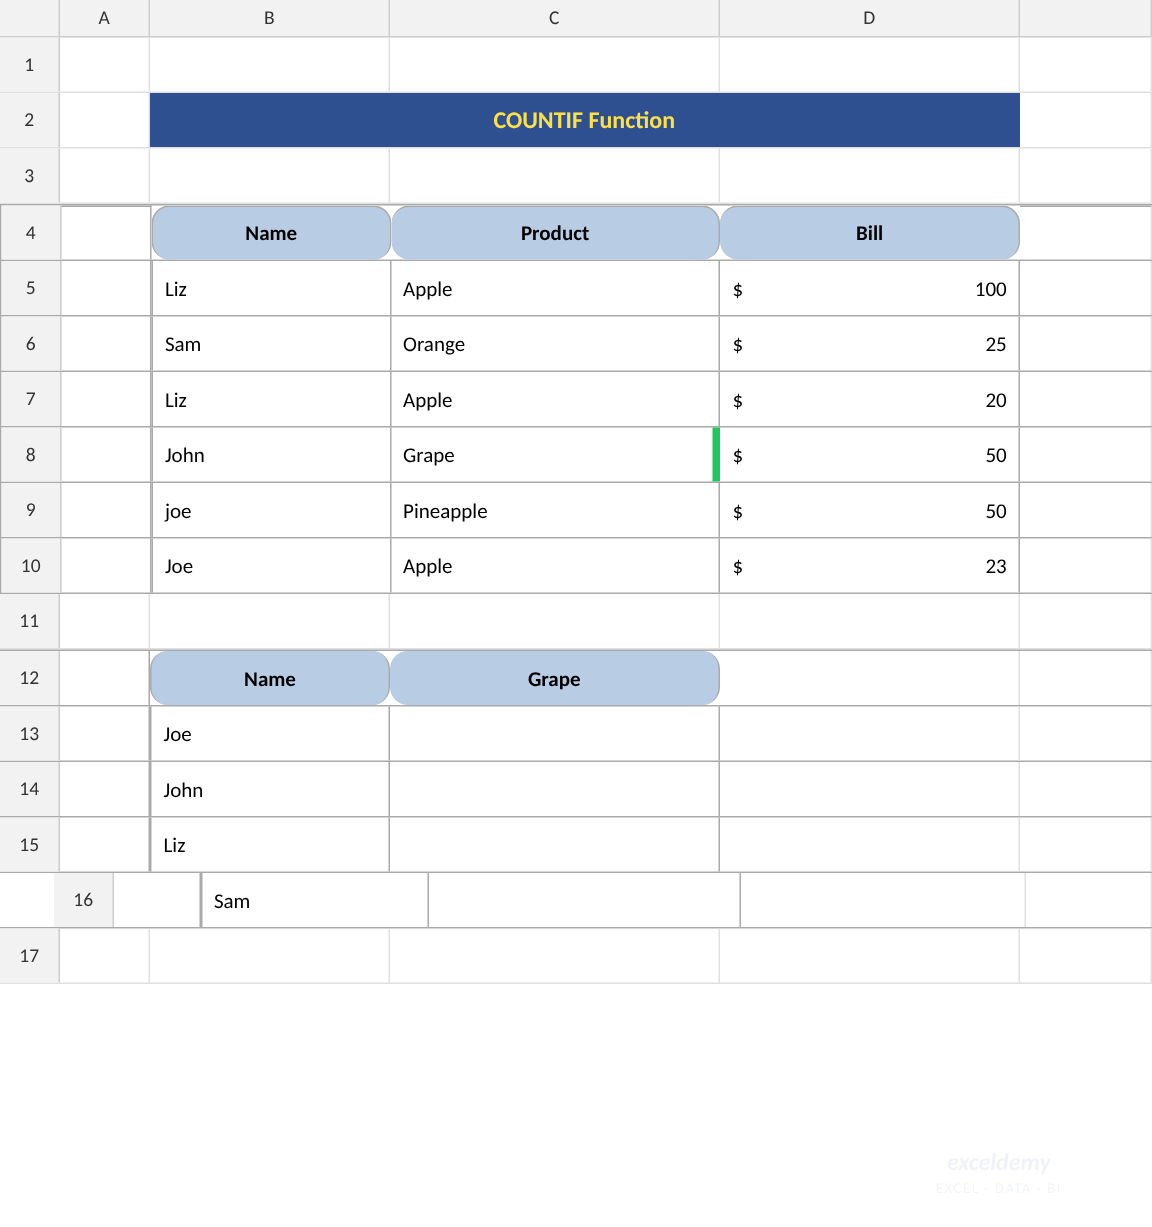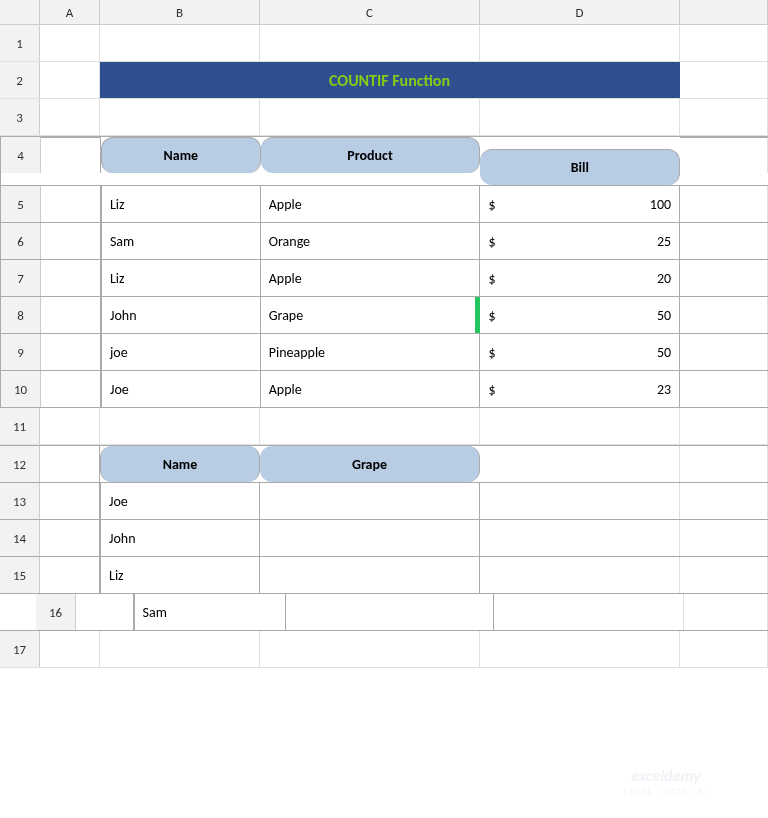--- a/index.html
+++ b/index.html
@@ -79,21 +79,21 @@
 
     .cell.col-a { width: 60px; }
     .cell.col-b { width: 160px; }
     .cell.col-c { width: 220px; }
     .cell.col-d { width: 200px; }
     .cell.col-e { width: 88px; }
 
     
     .title-cell {
       background: #2e5090;
-      color: #84cc16;
+      color: #fde047;
       font-weight: bold;
       font-size: 16px;
       justify-content: center;
       
       width: 580px; 
       border-right: 1px solid #2e5090;
     }
 
     
     .header-cell {
@@ -177,21 +177,21 @@
     <div class="cell col-c"></div>
     <div class="cell col-d"></div>
     <div class="cell col-e"></div>
   </div>
 
   <div class="grid-row table-top-border outer-table" style="border-top:1px solid #aaa; border-bottom:1px solid #aaa;">
     <div class="row-num">4</div>
     <div class="cell col-a" style="border-right:1px solid #aaa;"></div>
     <div class="cell col-b header-cell" style="border-right:1px solid #aaa; border-left:1px solid #aaa;">Name</div>
     <div class="cell col-c header-cell" style="border-right:1px solid #aaa;">Product</div>
-    <div class="cell col-d header-cell" style="border-right:1px solid #aaa;margin-top:12px;">Bill</div>
+    <div class="cell col-d header-cell" style="border-right:1px solid #aaa;">Bill</div>
     <div class="cell col-e"></div>
   </div>
 
   <div class="grid-row outer-table" style="border-bottom:1px solid #aaa;">
     <div class="row-num">5</div>
     <div class="cell col-a" style="border-right:1px solid #aaa;"></div>
     <div class="cell col-b" style="border-right:1px solid #aaa; border-left:1px solid #aaa;">Liz</div>
     <div class="cell col-c" style="border-right:1px solid #aaa;">Apple</div>
     <div class="bill-cell" style="border-right:1px solid #aaa;">
       <span class="bill-dollar">$</span>

